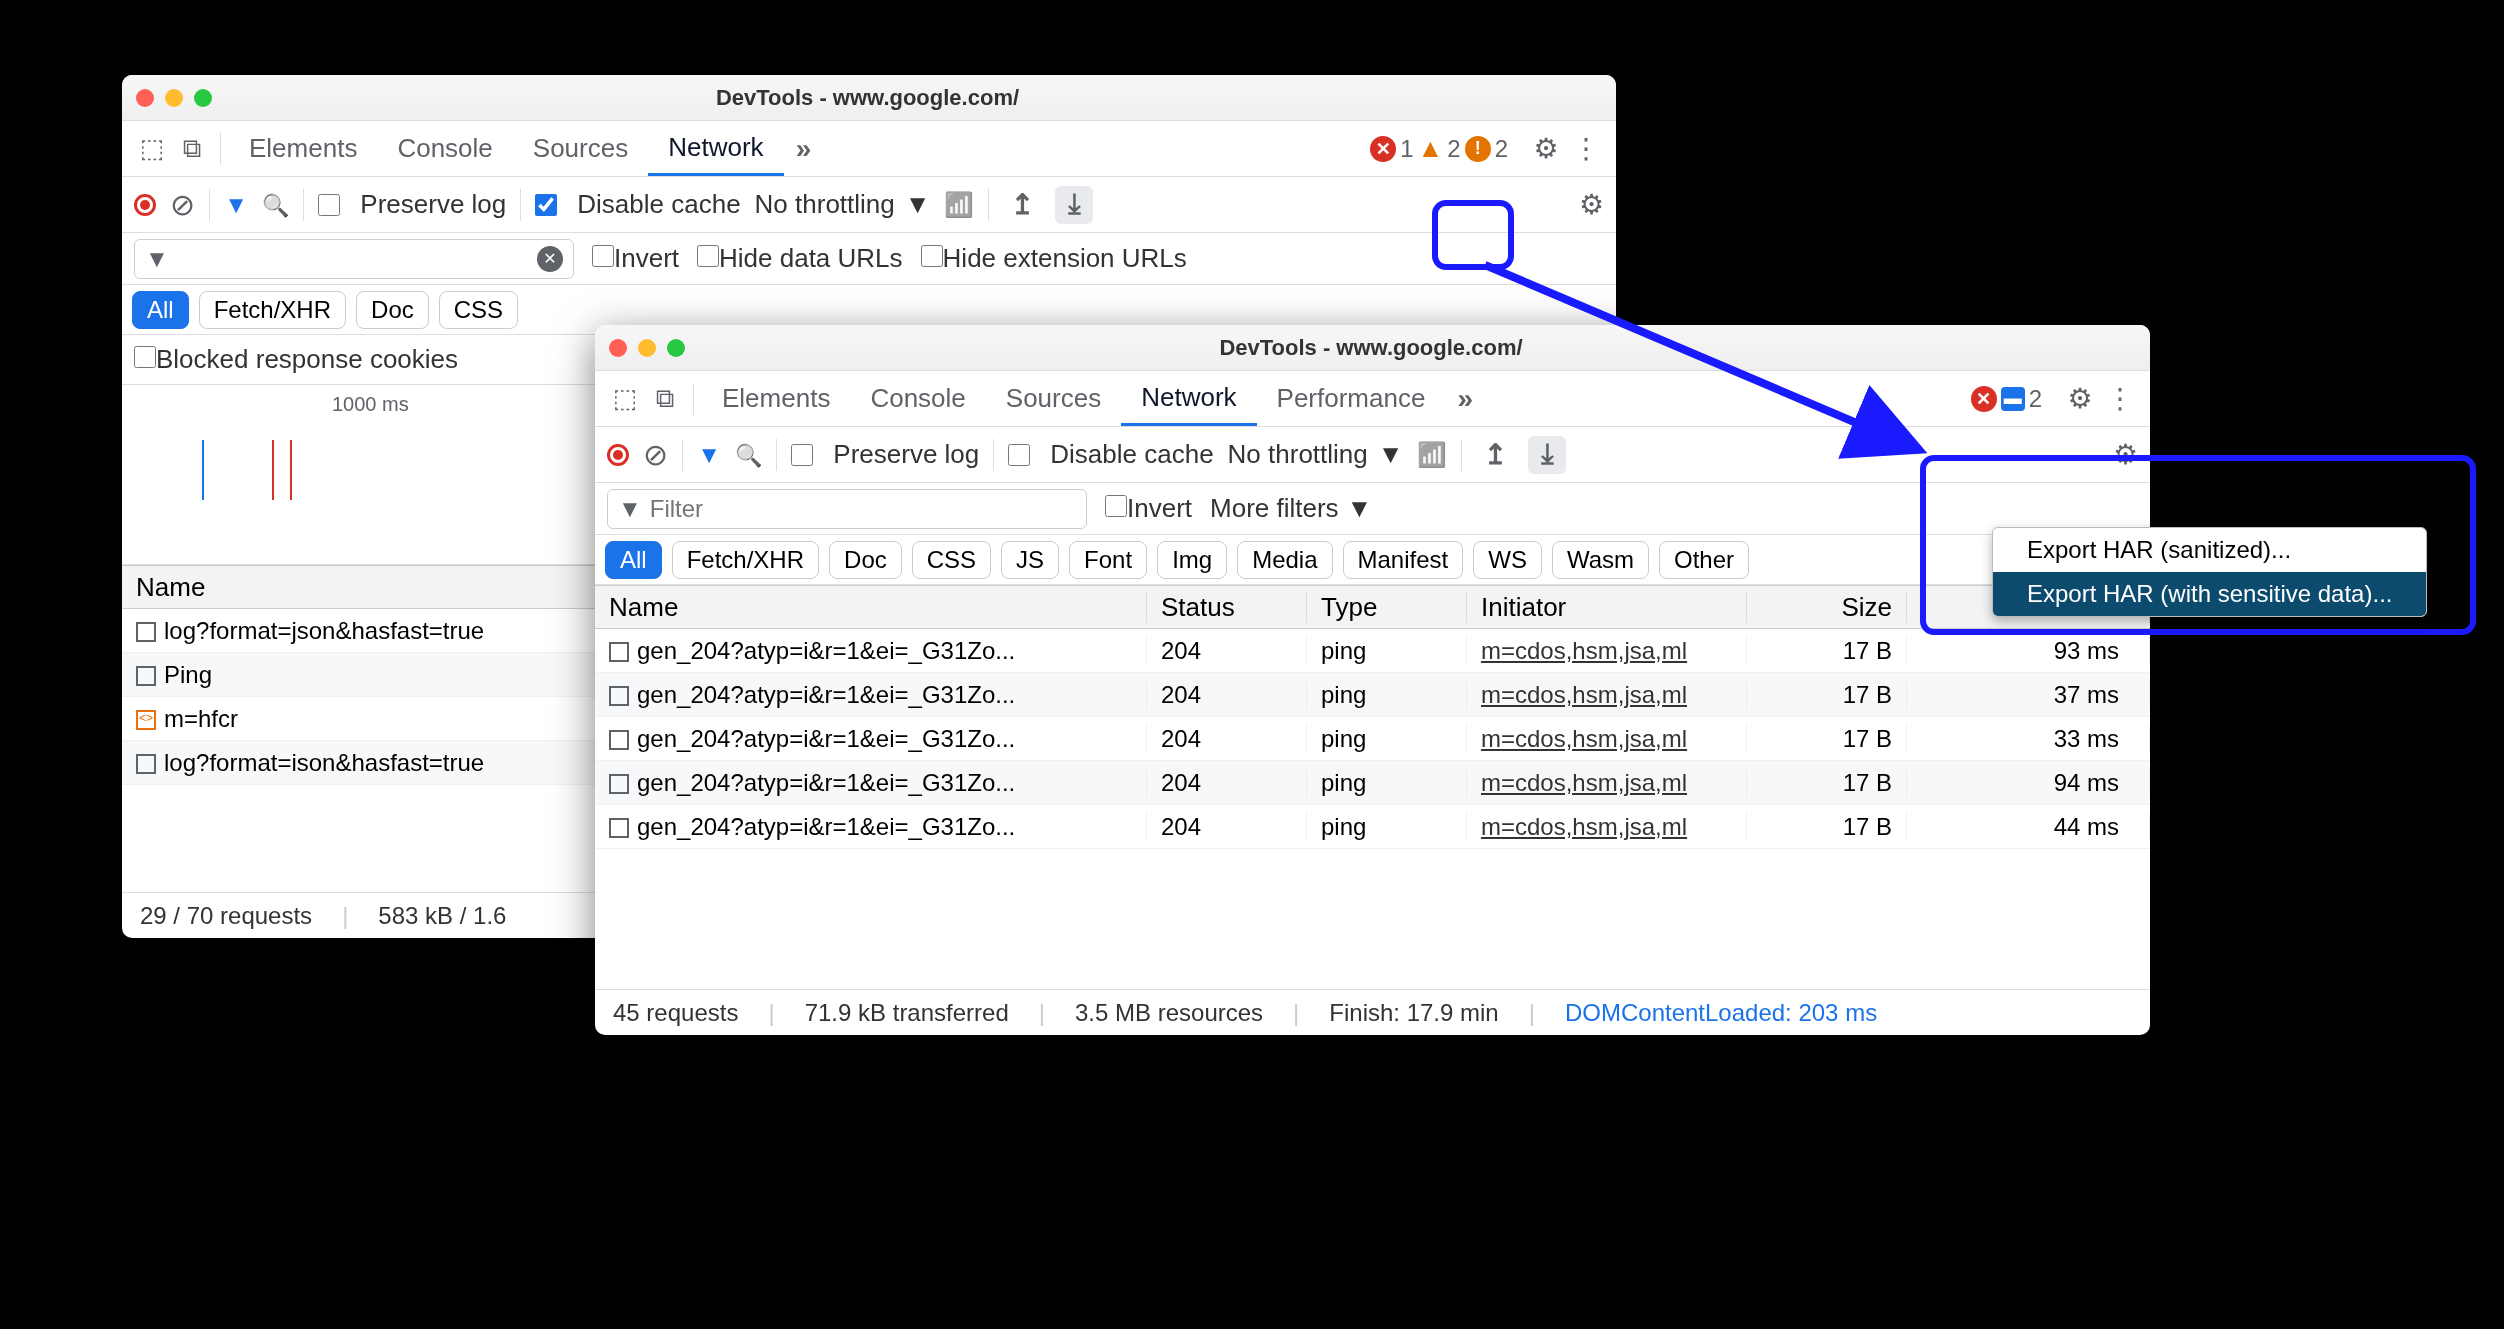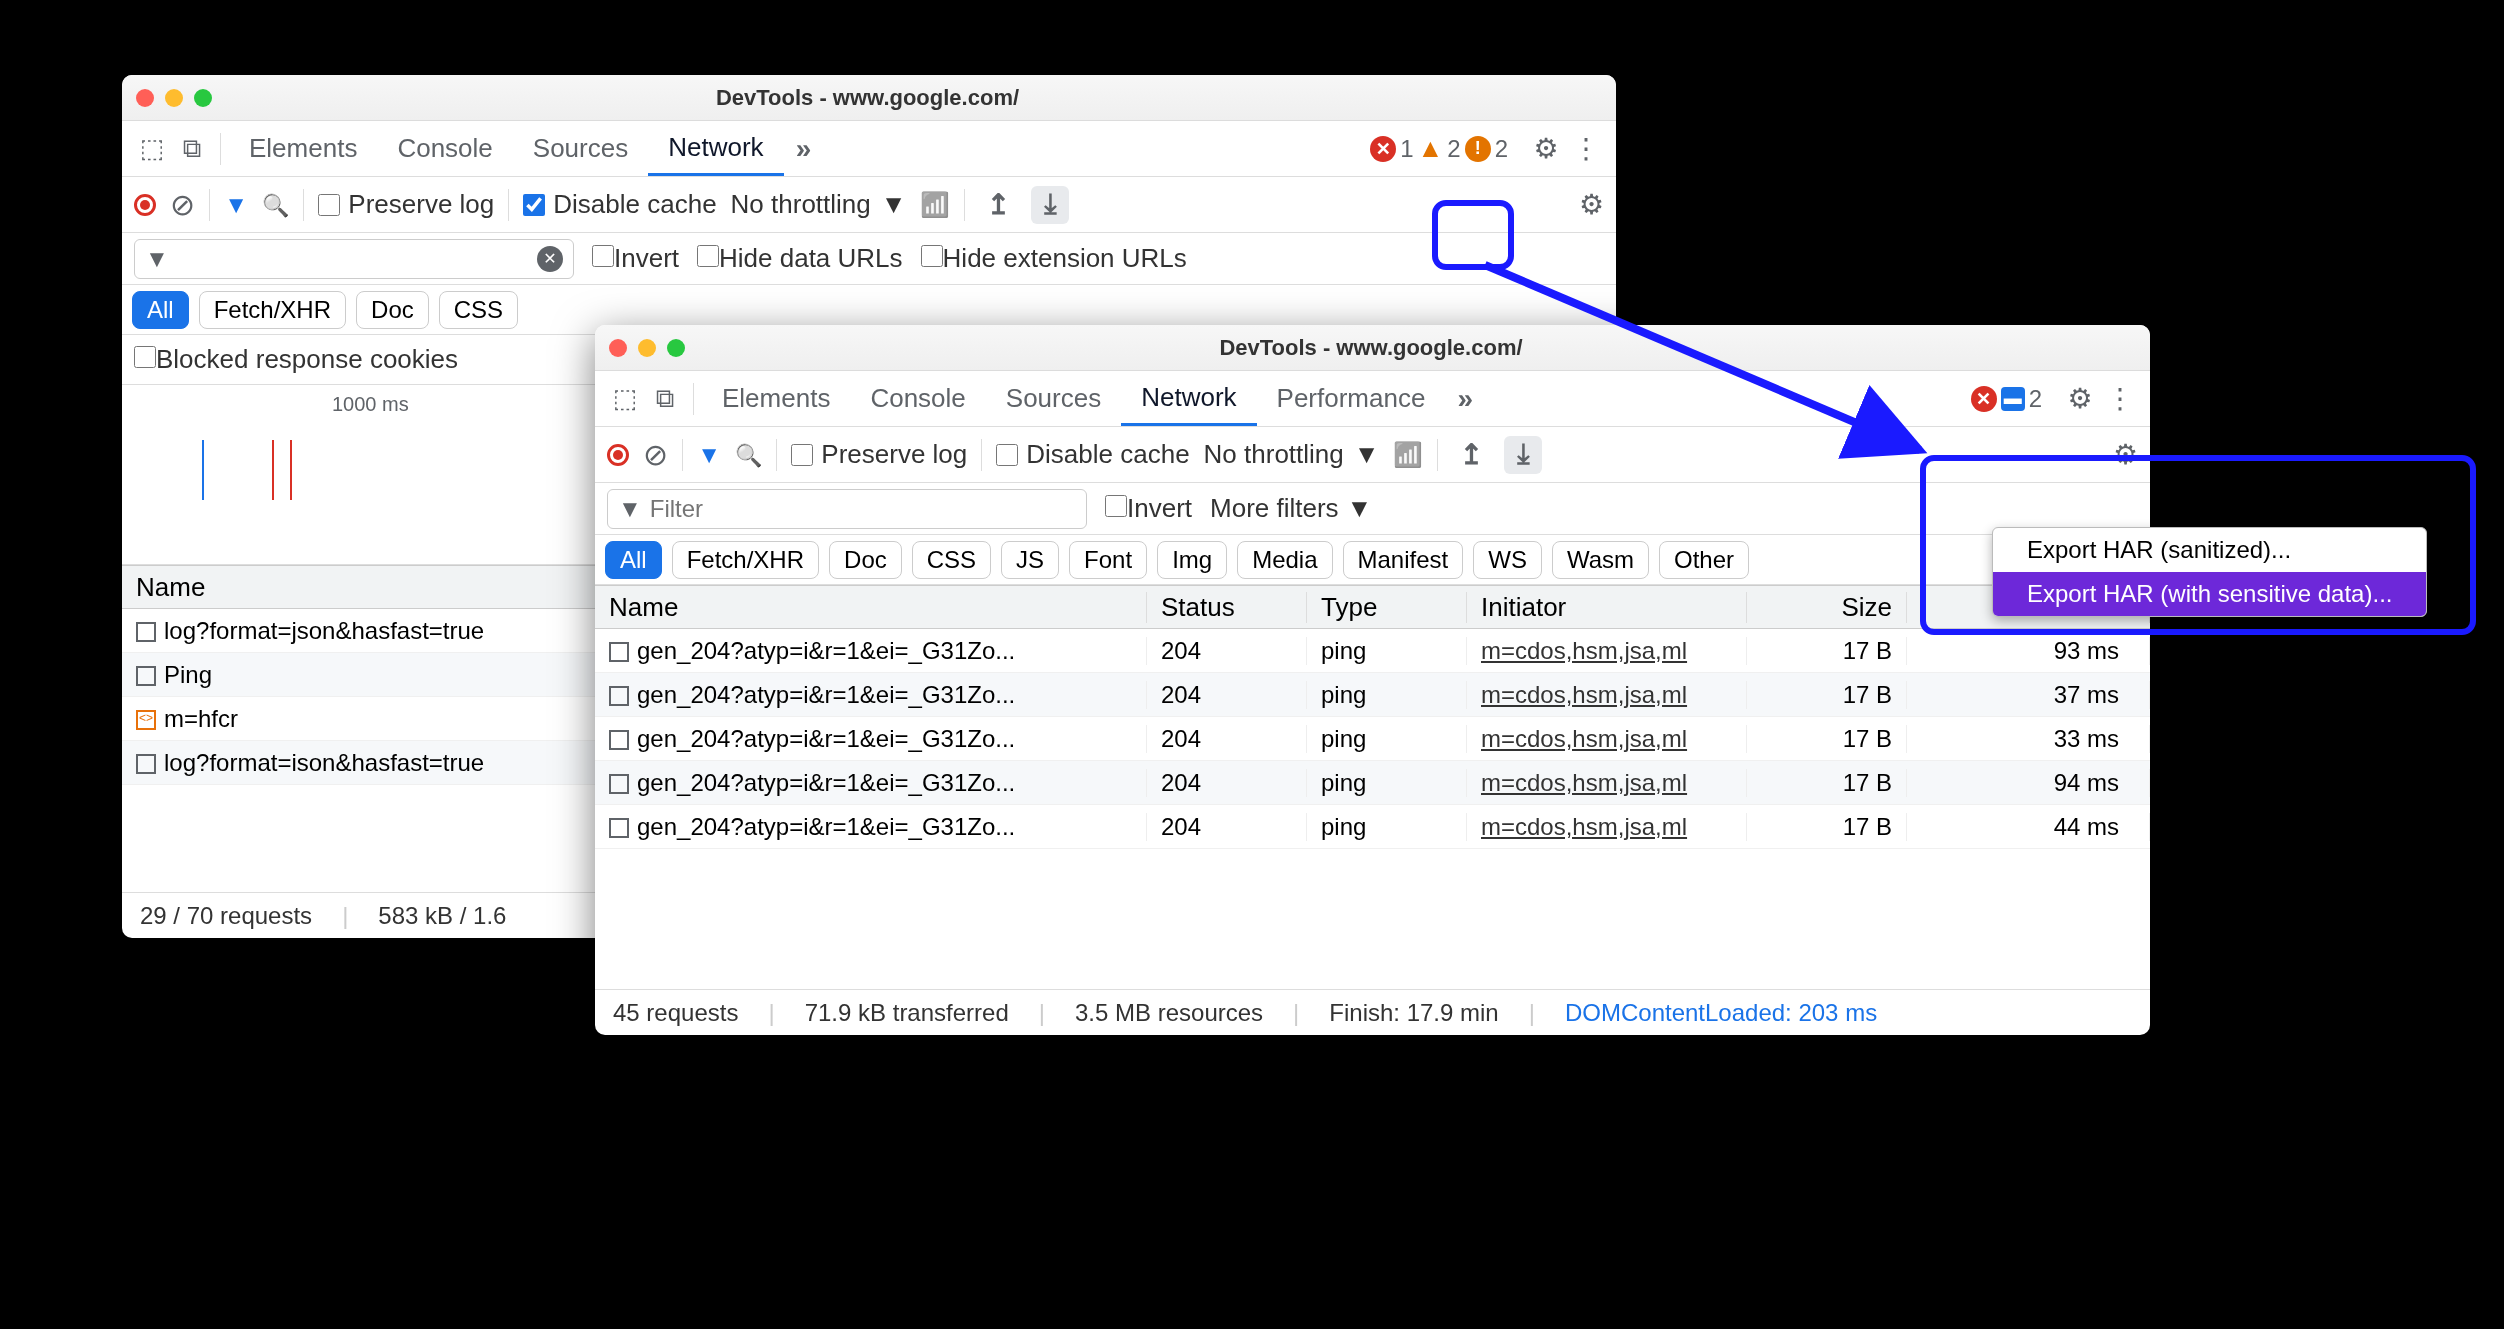--- a/index.html
+++ b/index.html
@@ -32,21 +32,21 @@
   .tabbar .spacer { flex:1; }
   .badges { display:flex; align-items:center; gap:4px; font-size:24px; }
   .badge-circle { width:26px; height:26px; border-radius:50%; display:inline-flex; align-items:center; justify-content:center; color:#fff; font-weight:bold; font-size:18px;}
   .err { background:#d93025; }
   .warn-tri { color:#e37400; font-size:26px;}
   
   .toolbar { height: 56px; display: flex; align-items:center; border-bottom: 1px solid #ddd; padding: 0 12px; gap: 14px; font-size:26px; color:#333; }
   .toolbar .rec { width:22px; height:22px; border:3px solid #d93025; border-radius:50%; display:inline-flex; align-items:center; justify-content:center; }
   .toolbar .rec::after { content:''; width:10px; height:10px; background:#d93025; border-radius:50%; }
   .toolbar .divider { width:1px; height:32px; background:#ddd; }
-  .toolbar label { display:flex; align-items:center; gap:8px; cursor:pointer; }
+  .toolbar label { display:flex; align-items:center; gap:20px; cursor:pointer; }
   input[type=checkbox] { width:22px; height:22px; accent-color:#1a73e8; cursor:pointer; }
   .throttle { display:flex; align-items:center; gap:10px;justify-content:space-between; }
   .toolbar .icobtn { width:38px; height:38px; display:flex; align-items:center; justify-content:center; border-radius:6px; cursor:pointer; }
   .toolbar .icobtn.highlighted { background:#e8eaed; }
   
   .filterbar { height: 52px; display:flex; align-items:center; border-bottom:1px solid #ddd; padding: 0 12px; gap:18px; font-size:26px; color:#333; }
   .filterinput { display:flex; align-items:center; gap:8px; border:1px solid #ccc; border-radius:6px; padding:4px 10px; flex:0 0 440px; height:40px;}
   .filterinput.w1 { flex:0 0 440px; }
   .filterinput input { border:none; outline:none; font-size:24px; flex:1; background:transparent; }
   .clearbtn { width:26px; height:26px; background:#5f6368; border-radius:50%; color:#fff; display:flex; align-items:center; justify-content:center; font-size:16px; cursor:pointer;}
@@ -71,21 +71,21 @@
   .docicon.orange { border-color:#e8710a; background:#fff; position:relative;}
   .docicon.orange::after{content:'<>';color:#e8710a;font-size:12px;position:absolute;left:1px;top:-1px;}
   
   .statusbar { height:46px; border-top:1px solid #ddd; display:flex; align-items:center; padding:0 18px; gap:30px; font-size:24px; color:#333;}
   .statusbar .sep { color:#ccc; }
   .dcl { color:#1a73e8; }
   
   
   .popup { position:absolute; background:#fff; border:1px solid #bbb; border-radius:6px; box-shadow:0 4px 12px rgba(0,0,0,0.3); font-size:24px; min-width:420px; overflow:hidden; z-index:100;}
   .popup .item { padding:8px 34px; cursor:pointer;}
-  .popup .item.hover { background:#6d28d9; color:#fff;}
+  .popup .item.hover { background:#0c4a6e; color:#fff;}
   
   
   .callout { position:absolute; border:6px solid #1a1aff; border-radius:14px; pointer-events:none; z-index:50;}
   svg.arrow { position:absolute; z-index:60; pointer-events:none;}
   
   .col-name { flex: 0 0 552px; }
   .col-status { flex: 0 0 160px; }
   .col-type { flex: 0 0 160px; }
   .col-init { flex: 0 0 280px; }
   .col-size { flex: 0 0 160px; text-align:right;}

